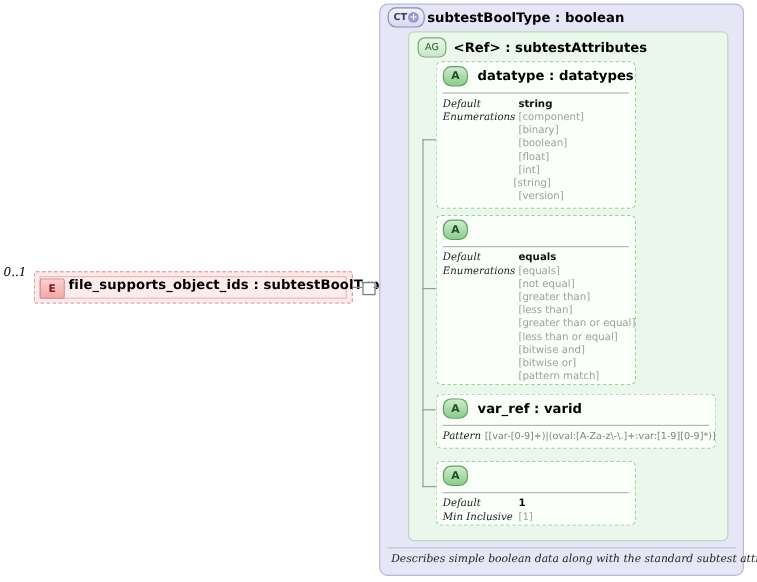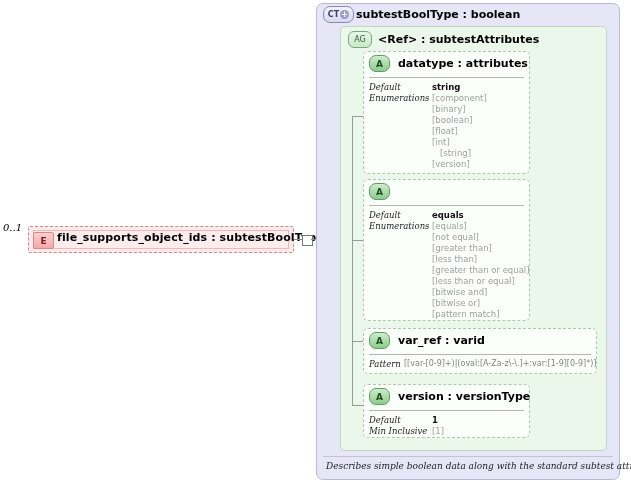--- a/index.html
+++ b/index.html
@@ -153,32 +153,32 @@
 
 <div class="abs bus" id="bus-v"></div>
 <div class="abs bus" id="bus-b1"></div>
 <div class="abs bus" id="bus-b2"></div>
 <div class="abs bus" id="bus-b3"></div>
 <div class="abs bus" id="bus-b4"></div>
 
 <div class="attr-card" style="left:363px;top:51px;width:167px;height:123px;"></div>
 <div class="attr-head" style="left:369px;top:55px;">
   <span class="a-icon">A</span>
-  <span class="attr-name">datatype : attributes</span>
+  <span class="attr-name">datatype : datatypes</span>
 </div>
 <div class="rule" style="left:369px;top:77px;width:155px;"></div>
 <div class="prop-label" style="left:369px;top:82px;">Default</div>
 <div class="prop-default" style="left:432px;top:82px;">string</div>
 <div class="prop-label" style="left:369px;top:93px;">Enumerations</div>
 <div class="enum-item" style="left:432px;top:93px;">[component]</div>
 <div class="enum-item" style="left:432px;top:104px;">[binary]</div>
 <div class="enum-item" style="left:432px;top:115px;">[boolean]</div>
 <div class="enum-item" style="left:432px;top:126px;">[float]</div>
 <div class="enum-item" style="left:432px;top:137px;">[int]</div>
-<div class="enum-item" style="left:440px;top:148px;">[string]</div>
+<div class="enum-item" style="left:428px;top:148px;">[string]</div>
 <div class="enum-item" style="left:432px;top:159px;">[version]</div>
 
 <div class="attr-card" style="left:363px;top:179px;width:167px;height:142px;"></div>
 <div class="attr-head" style="left:369px;top:183px;">
   <span class="a-icon">A</span>
 </div>
 <div class="rule" style="left:369px;top:205px;width:155px;"></div>
 <div class="prop-label" style="left:369px;top:210px;">Default</div>
 <div class="prop-default" style="left:432px;top:210px;">equals</div>
 <div class="prop-label" style="left:369px;top:221px;">Enumerations</div>
@@ -197,21 +197,20 @@
   <span class="a-icon">A</span>
   <span class="attr-name">var_ref   : varid</span>
 </div>
 <div class="rule" style="left:369px;top:354px;width:222px;"></div>
 <div class="prop-label" style="left:369px;top:359px;">Pattern</div>
 <div class="pattern-val" style="left:404px;top:359px;">[[var-[0-9]+)|(oval:[A-Za-z\-\.]+:var:[1-9][0-9]*)]</div>
 
 <div class="attr-card" style="left:363px;top:384px;width:167px;height:54px;"></div>
 <div class="attr-head" style="left:369px;top:388px;">
   <span class="a-icon">A</span>
-  <span class="attr-name">version   : versionType</span>
 </div>
 <div class="rule" style="left:369px;top:410px;width:155px;"></div>
 <div class="prop-label" style="left:369px;top:415px;">Default</div>
 <div class="prop-default" style="left:432px;top:415px;">1</div>
 <div class="prop-label" style="left:369px;top:426px;">Min Inclusive</div>
 <div class="enum-item" style="left:432px;top:426px;">[1]</div>
 
 <div class="abs" id="annot-rule"></div>
 <div class="abs" id="annot-text">Describes simple boolean data along with the standard subtest attributes.</div>
 

